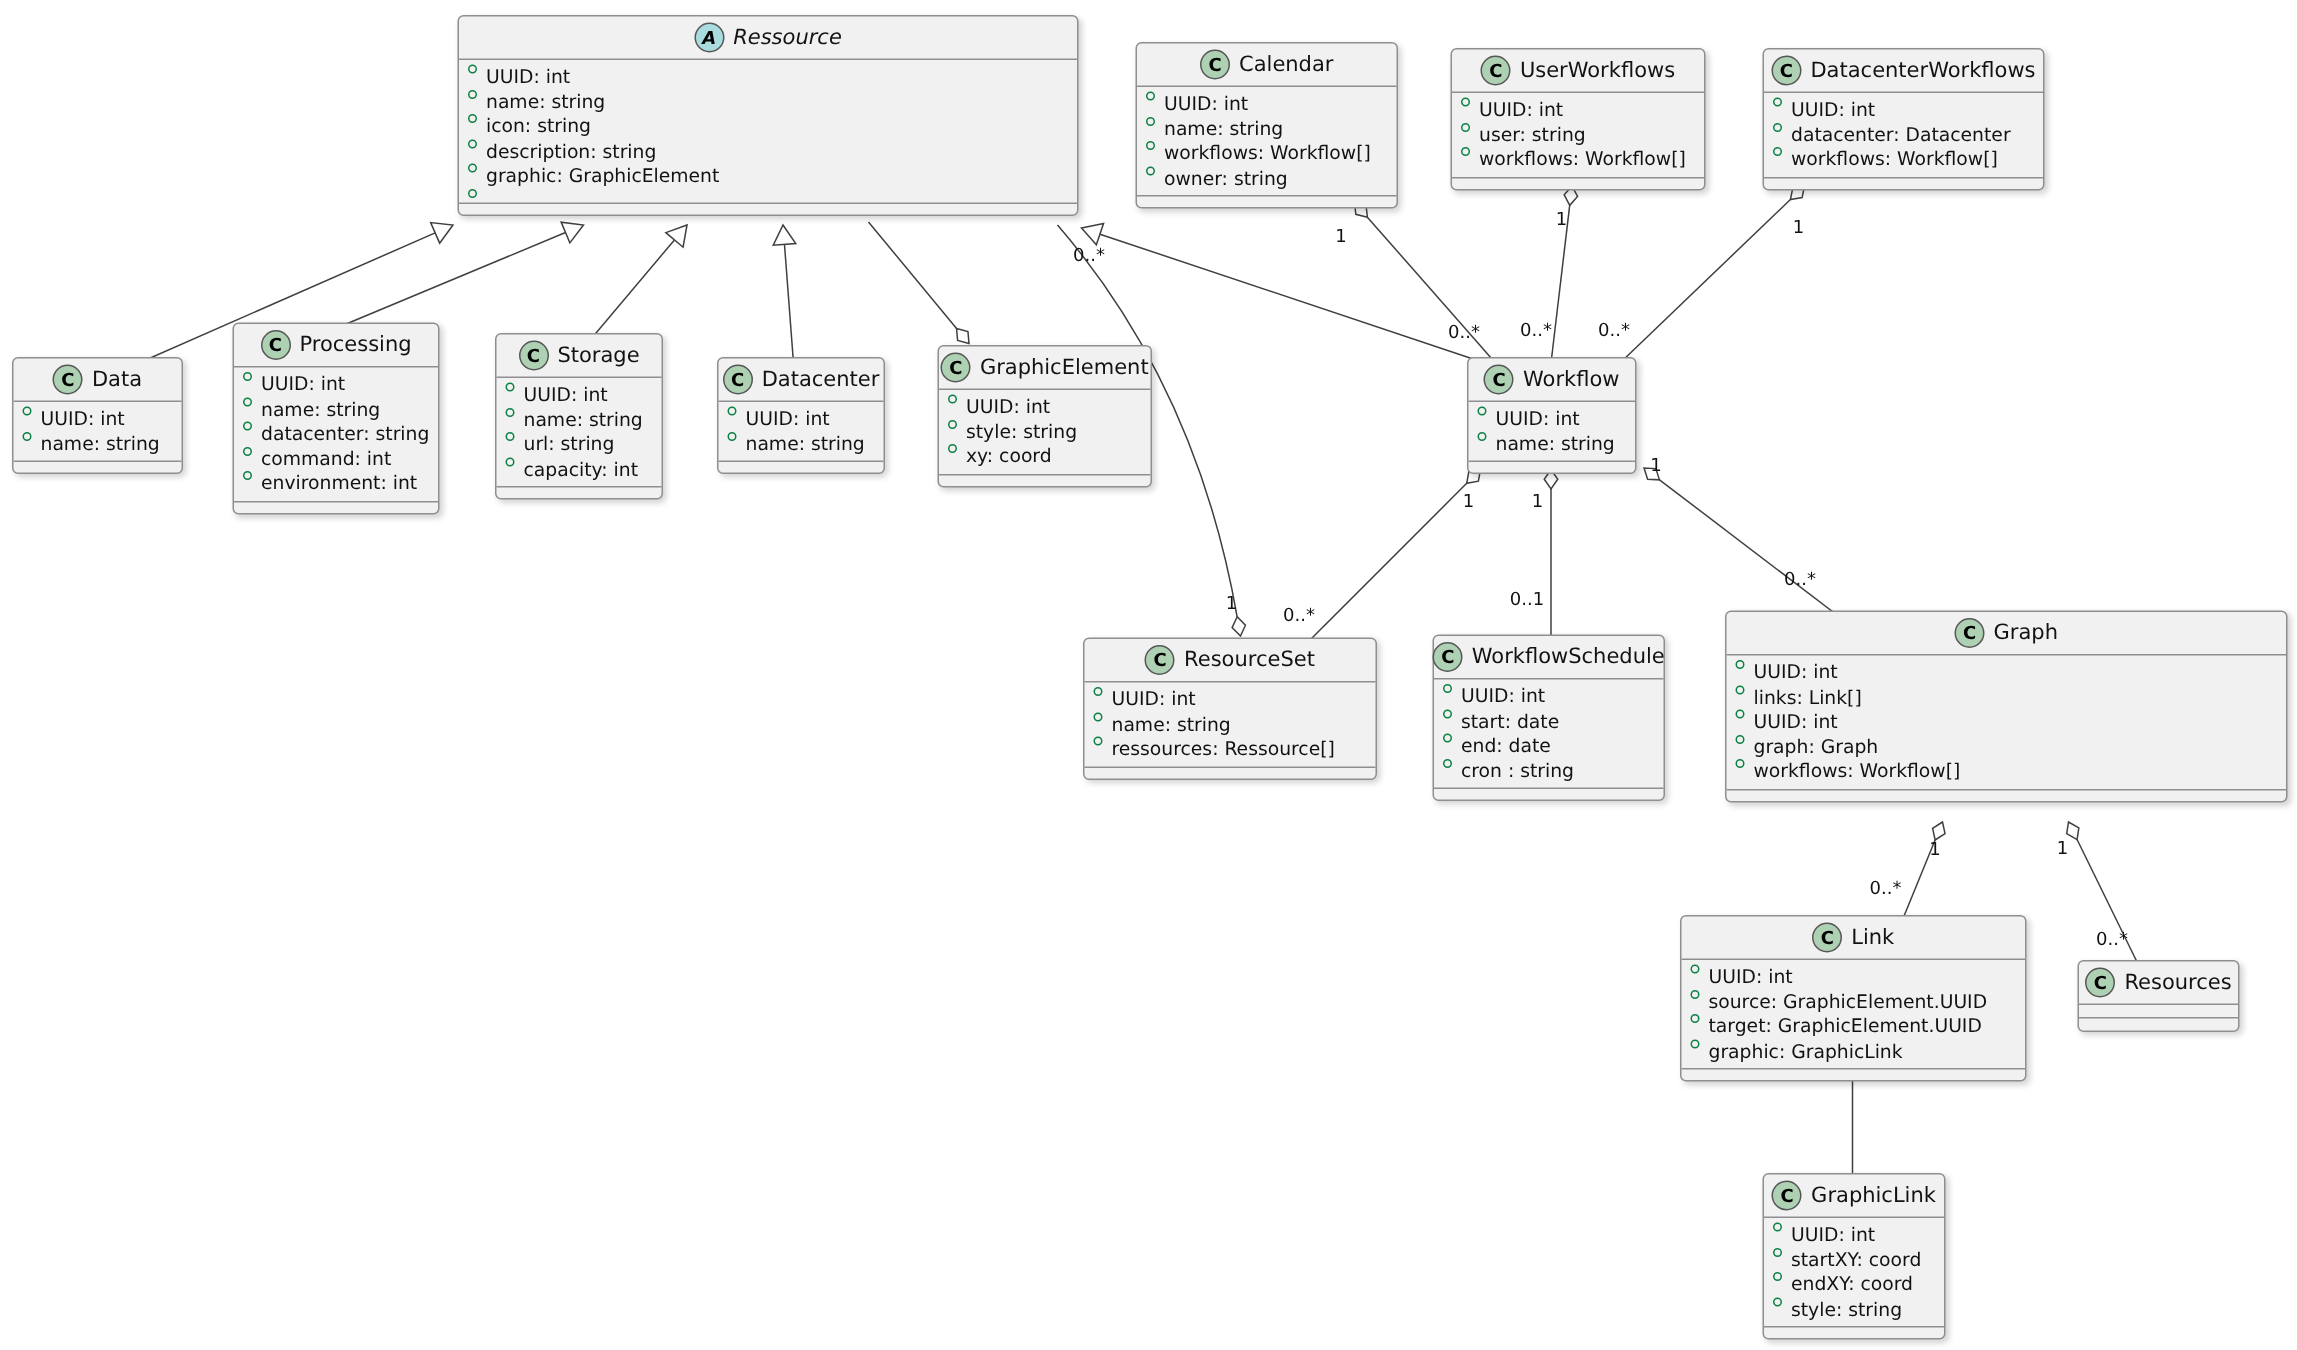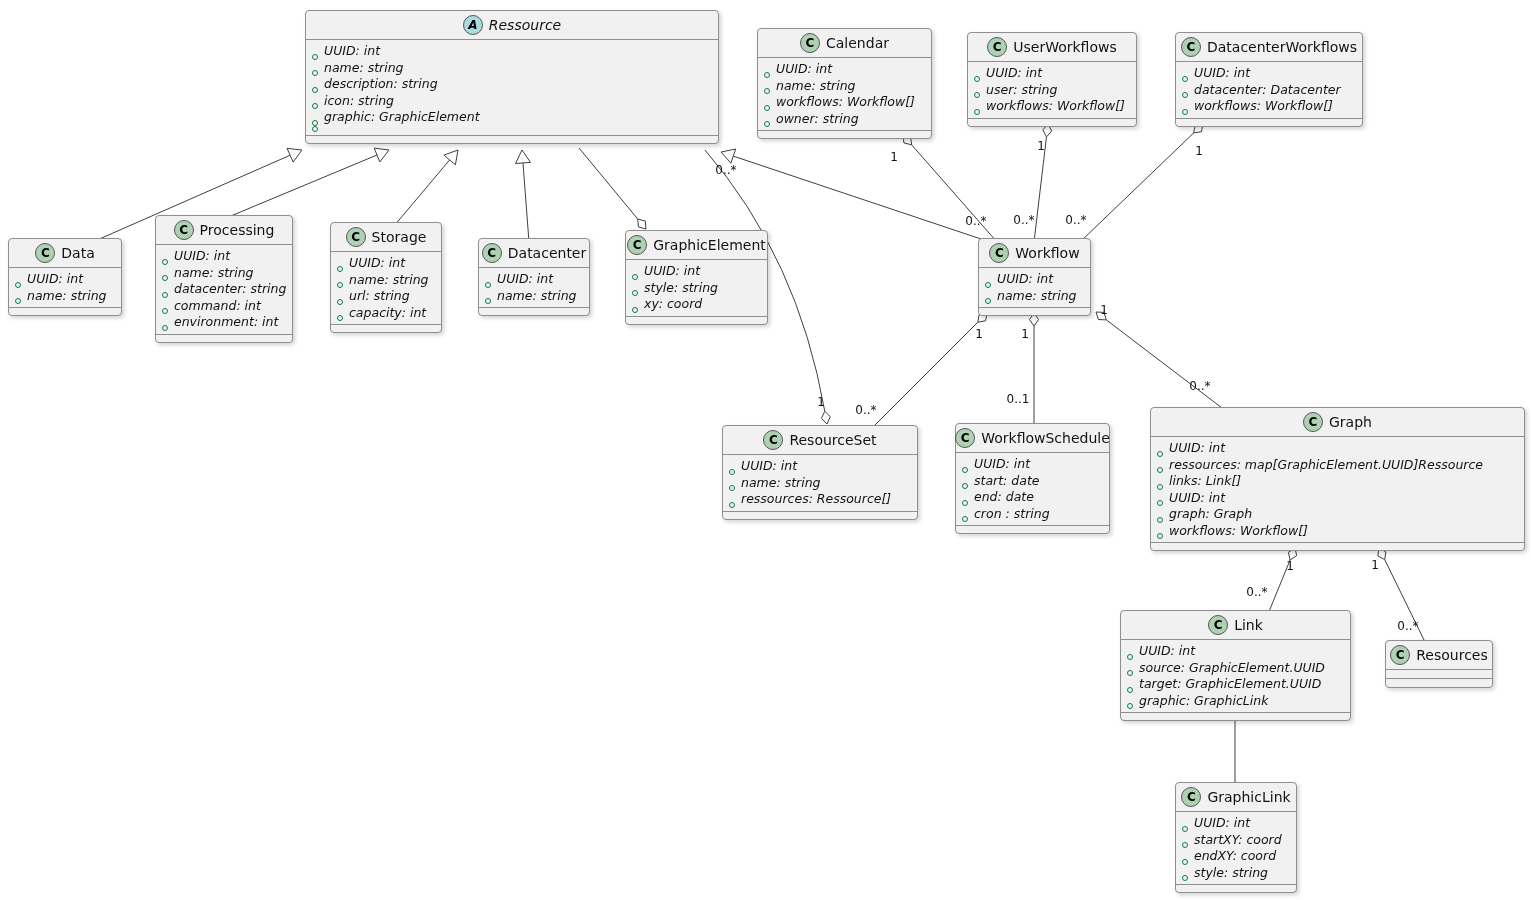--- a/index.html
+++ b/index.html
@@ -9,21 +9,21 @@
   .uml-class{position:absolute;background:#F1F1F1;border:1px solid #8F8F8F;border-radius:4px;
              box-shadow:2px 2px 4px rgba(0,0,0,.18);color:#121212;box-sizing:border-box;}
   .uml-title{display:flex;align-items:center;justify-content:center;gap:6px;
              padding:2px 6px;border-bottom:1px solid #8F8F8F;font-size:14px;min-height:24px;}
   .uml-title.abstract .uml-name{font-style:italic;text-align:right;}
   .uml-circle{width:20px;height:20px;border-radius:50%;background:#ADD1B2;border:1px solid #565656;
               display:flex;align-items:center;justify-content:center;font-weight:bold;
               font-size:12px;color:#000;flex:0 0 auto;box-sizing:border-box;}
   .uml-circle.abstract{background:#A9DCDF;font-style:italic;}
   .uml-attrs{padding:3px 8px 3px 6px;font-size:12.5px;line-height:16.5px;}
-  .attr-row{display:flex;align-items:flex-end;gap:6px;white-space:nowrap;font-style:italic;}
+  .attr-row{display:flex;align-items:flex-start;gap:6px;white-space:nowrap;}
   .attr-dot{width:6px;height:6px;border-radius:50%;border:1px solid #0B8043;
             flex:0 0 auto;box-sizing:border-box;}
   .uml-methods{height:7px;border-top:1px solid #8F8F8F;}
   .uml-empty-a{height:8px;}
   .uml-empty-b{height:8px;border-top:1px solid #8F8F8F;}
   text.mult{font-family:"DejaVu Sans",sans-serif;font-size:12px;fill:#121212;}
 </style>
 </head>
 <body>
 
@@ -121,28 +121,28 @@
           <div class="attr-row">
             <span class="attr-dot"></span>
             <span>UUID: int</span>
           </div>
           <div class="attr-row">
             <span class="attr-dot"></span>
             <span>name: string</span>
           </div>
           <div class="attr-row">
             <span class="attr-dot"></span>
+            <span>icon: string</span>
+          </div>
+          <div class="attr-row">
+            <span class="attr-dot"></span>
             <span>description: string</span>
           </div>
           <div class="attr-row">
             <span class="attr-dot"></span>
-            <span>icon: string</span>
-          </div>
-          <div class="attr-row">
-            <span class="attr-dot"></span>
             <span>graphic: GraphicElement</span>
           </div>
           <div class="attr-row">
             <span class="attr-dot"></span>
           </div>
         </div>
         <div class="uml-methods"></div>
       </div>
       <div class="uml-class" style="left: 757px; top: 28px; width: 175px;">
         <div class="uml-title">
@@ -385,24 +385,20 @@
       </div>
       <div class="uml-class" style="left: 1150px; top: 407px; width: 375px;">
         <div class="uml-title">
           <span class="uml-circle">C</span>
           <span class="uml-name">Graph</span>
         </div>
         <div class="uml-attrs">
           <div class="attr-row">
             <span class="attr-dot"></span>
             <span>UUID: int</span>
-          </div>
-          <div class="attr-row">
-            <span class="attr-dot"></span>
-            <span>ressources: map[GraphicElement.UUID]Ressource</span>
           </div>
           <div class="attr-row">
             <span class="attr-dot"></span>
             <span>links: Link[]</span>
           </div>
           <div class="attr-row">
             <span class="attr-dot"></span>
             <span>UUID: int</span>
           </div>
           <div class="attr-row">

